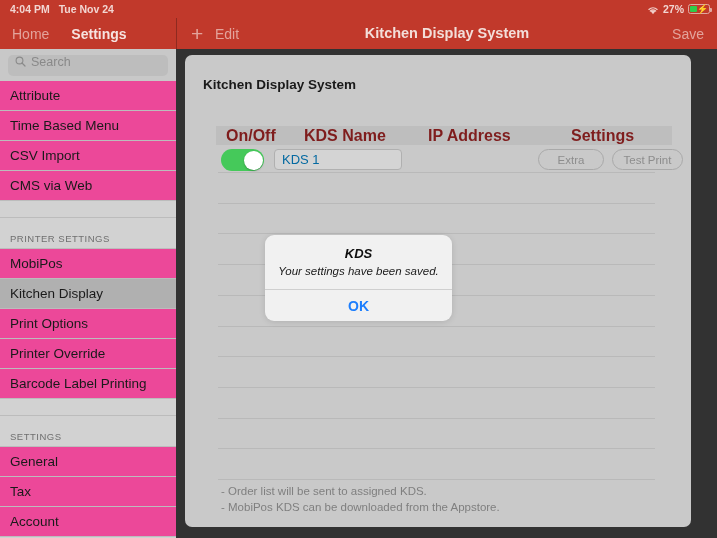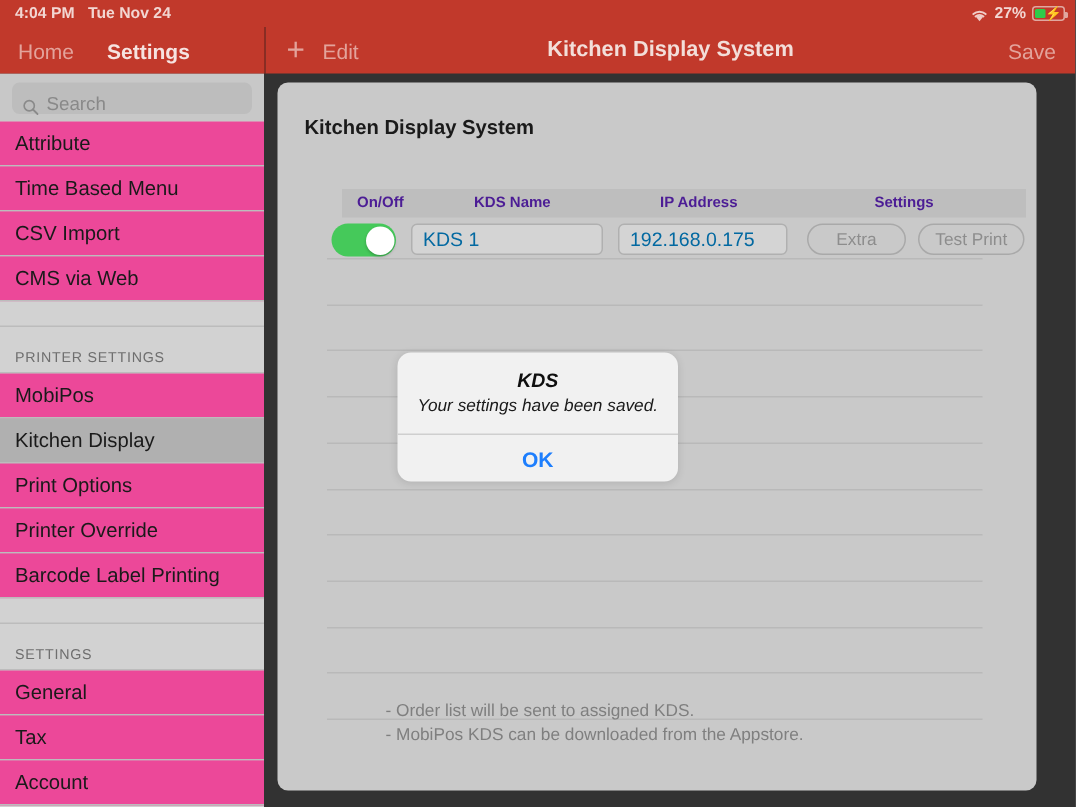--- a/index.html
+++ b/index.html
@@ -156,21 +156,21 @@
   }
   .search-wrap {
     padding: 6px 8px 5px 8px;
     background: #c8c8c8;
   }
   .search-box {
     height: 21px;
     background: #bdbdbd;
     border-radius: 5px;
     display: flex;
-    align-items: flex-end;
+    align-items: flex-start;
     padding: 0 7px;
     color: #898989;
     font-size: 12.5px;
     gap: 5px;
   }
   .search-ico { display: inline-block; width: 11px; height: 11px; position: relative; top: 1px; }
   .sb-list { background: #d2d2d2; }
   .sb-item {
     height: 30px;
     display: flex;
@@ -228,28 +228,28 @@
   }
   .panel-sub {
     position: absolute;
     left: 22px; top: 40px;
     font-size: 12px;
     color: #7d7d7d;
   }
 
   .table-head {
     position: absolute;
-    left: 43px; top: 71px;
+    left: 31px; top: 71px;
     width: 456px; height: 19px;
     background: #bebebe;
     display: flex;
     align-items: center;
-    font-size: 10px;
-    font-weight: bold;
-    color: #4c1d95;
+    font-size: 16px;
+    font-weight: bold;
+    color: #7f1d1d;
   }
   .th-onoff { position: absolute; left: 10px; }
   .th-name  { position: absolute; left: 88px; }
   .th-ip    { position: absolute; left: 212px; }
   .th-set   { position: absolute; left: 355px; }
 
   .table-row {
     position: absolute;
     left: 31px; top: 91px;
     width: 456px; height: 27px;
@@ -304,25 +304,24 @@
     position: absolute;
     left: 33px;
     width: 437px;
     height: 1px;
     background: #b9b9b9;
   }
 
   .panel-foot {
     position: absolute;
     left: 36px;
-    bottom: 29px;
+    bottom: 12px;
     font-size: 11.5px;
     color: #7f7f7f;
     line-height: 16px;
-    margin-left: 36px;
   }
 
   
   .alert {
     position: absolute;
     left: 265px; top: 235px;
     width: 187px;
     background: #f1f1f1;
     border-radius: 9px;
     z-index: 60;
@@ -441,23 +440,20 @@
       <span class="th-set">Settings</span>
     </div>
 
     <div class="table-row">
       <div class="toggle">
         <div class="toggle-knob"></div>
       </div>
       <div class="field field-name">
         <span>KDS 1</span>
       </div>
-      <div class="field field-ip">
-        <span>192.168.0.175</span>
-      </div>
       <div class="pillbtn btn-extra">Extra</div>
       <div class="pillbtn btn-test">Test Print</div>
     </div>
 
     <div id="sep-holder">
         <div class="sep" style="top: 117px;"></div>
         <div class="sep" style="top: 147.7px;"></div>
         <div class="sep" style="top: 178.4px;"></div>
         <div class="sep" style="top: 209.1px;"></div>
         <div class="sep" style="top: 239.8px;"></div>

